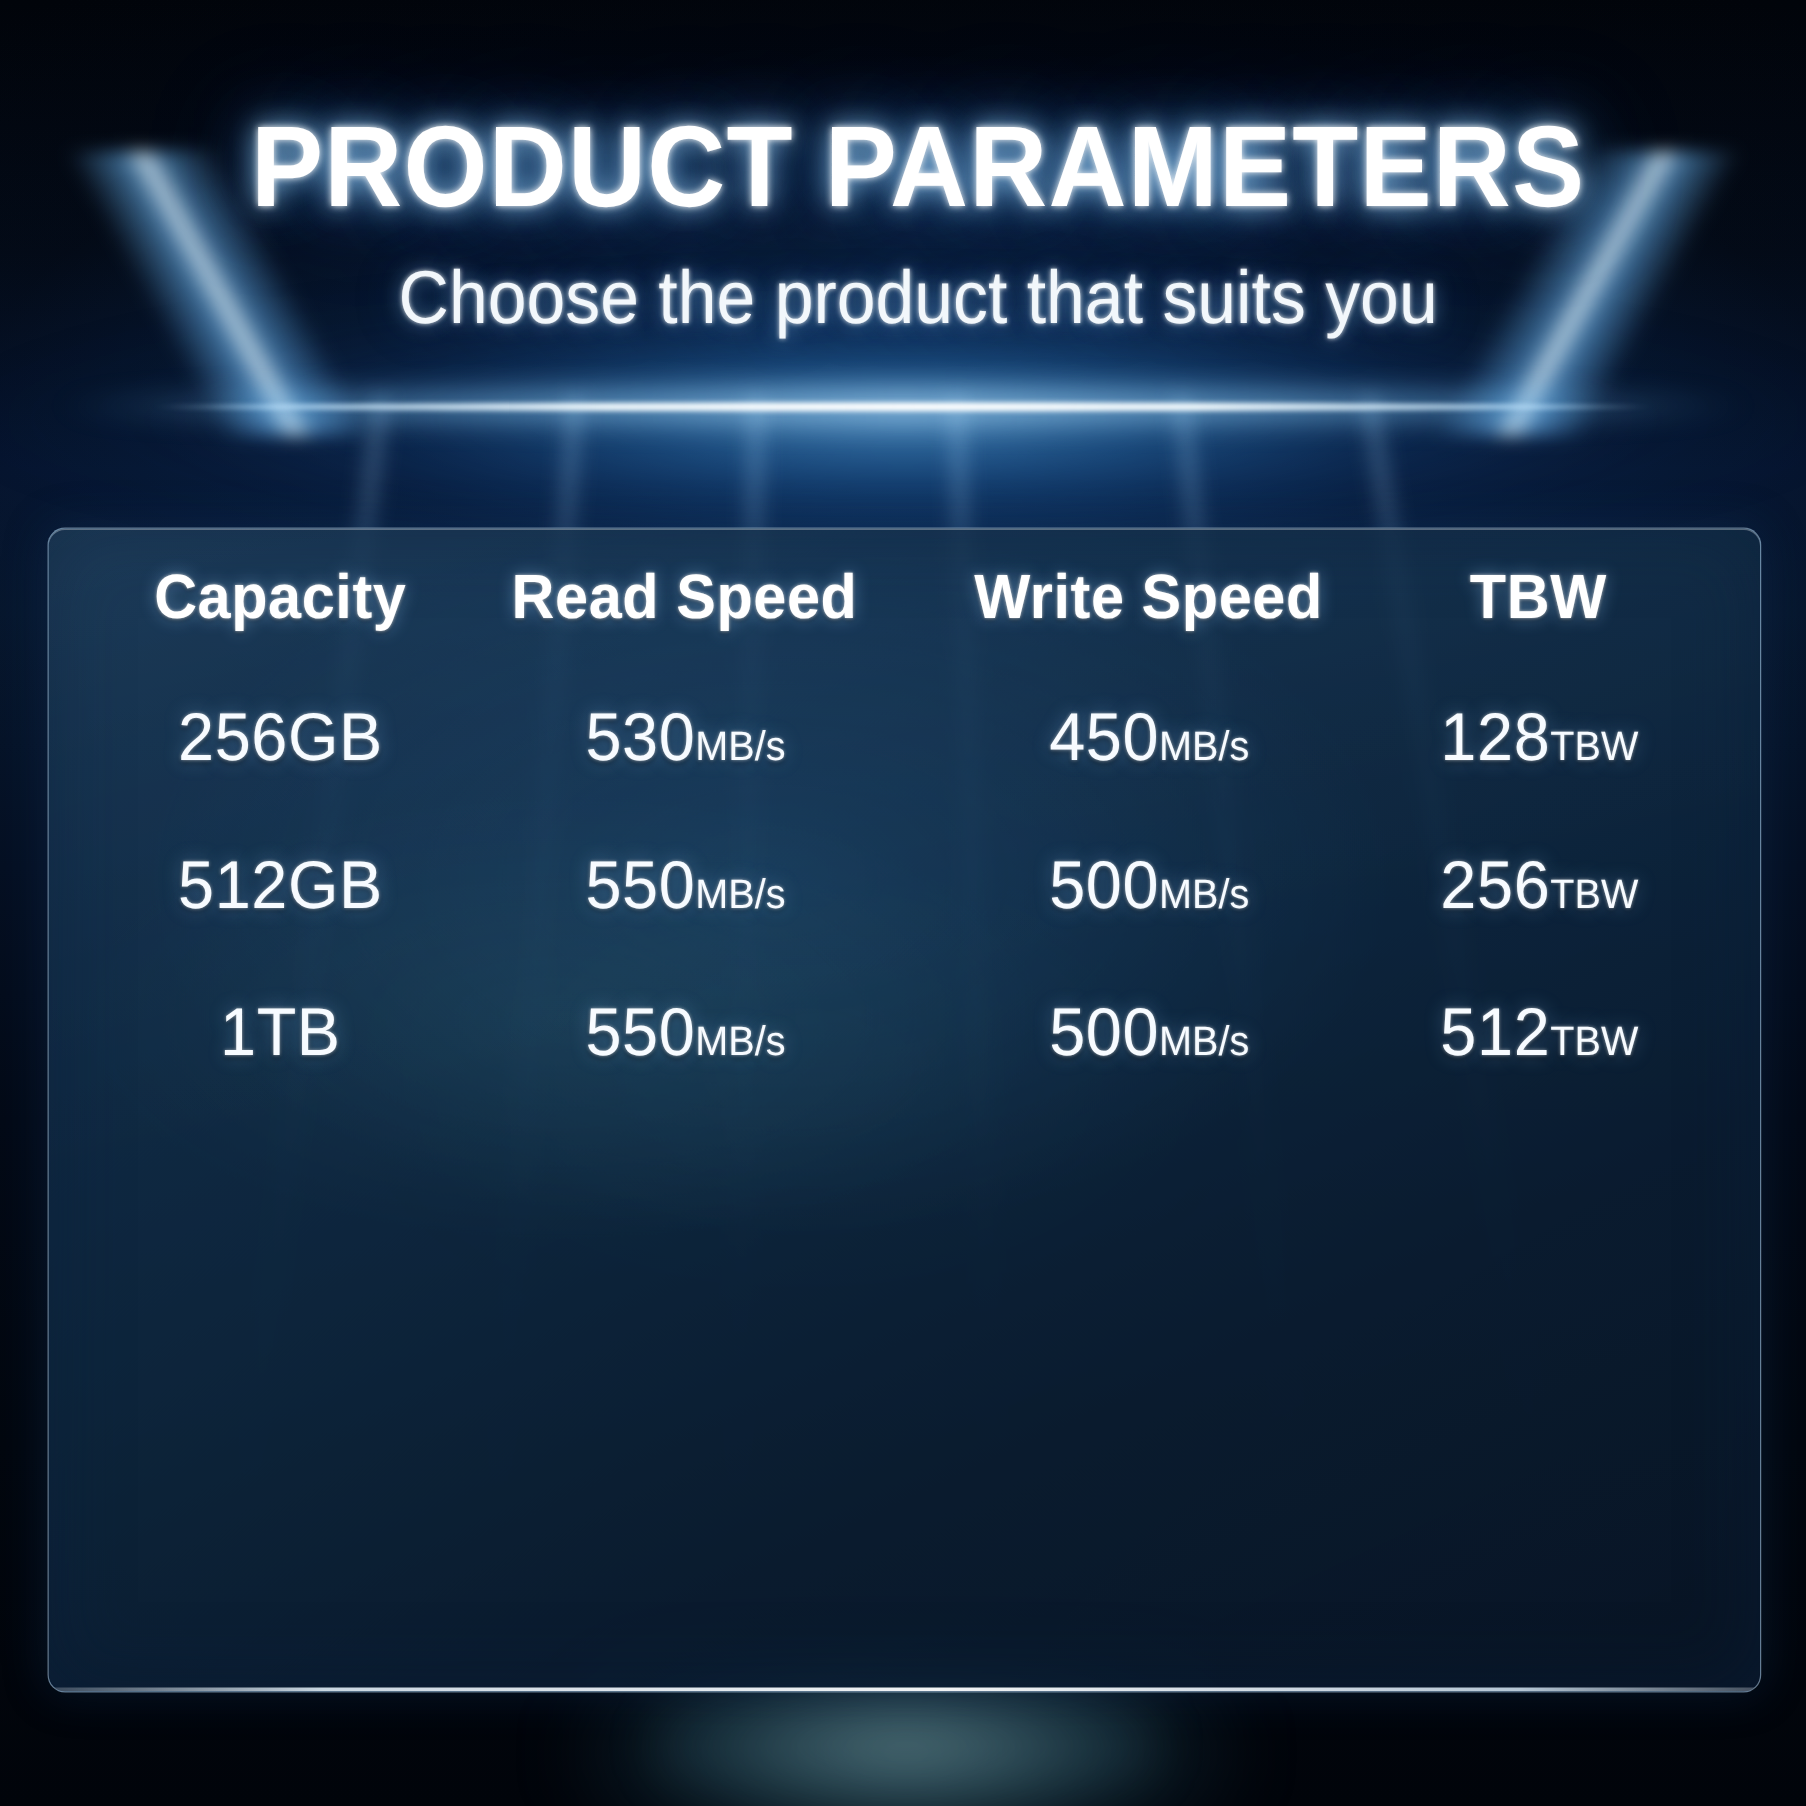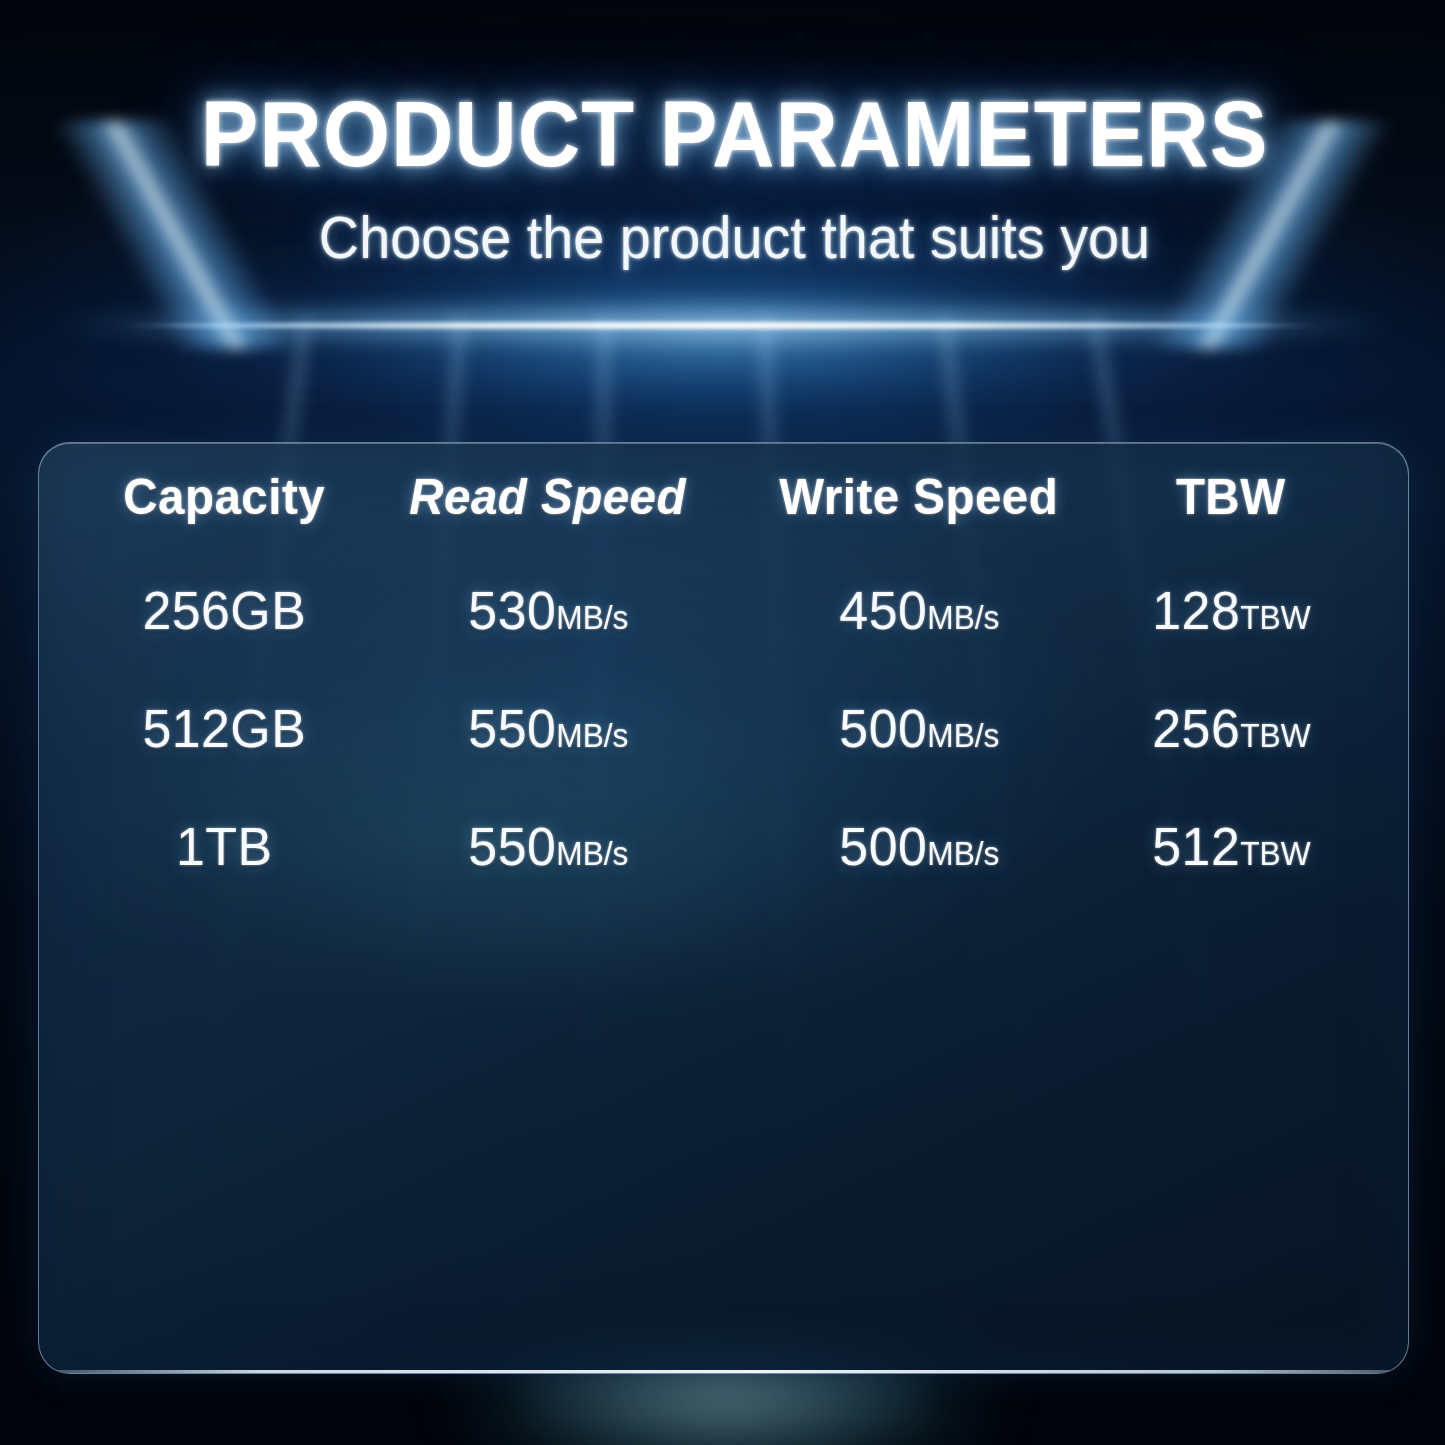--- a/index.html
+++ b/index.html
@@ -197,38 +197,37 @@
       0 0 40px rgba(50,120,200,0.35);
   }
 
   
   .panel {
     position: absolute;
     left: 38px;
     top: 422px;
     width: 1369px;
     height: 930px;
-    border-radius: 32px;
+    border-radius: 14px;
     background:
       radial-gradient(ellipse 560px 260px at 30% 42%, rgba(60,120,130,0.16) 0%, rgba(0,0,0,0) 70%),
       radial-gradient(ellipse 700px 400px at 42% 30%, rgba(40,95,140,0.30) 0%, rgba(0,0,0,0) 72%),
       linear-gradient(155deg,
         rgba(24,60,92,0.80) 0%,
         rgba(20,52,82,0.80) 22%,
         rgba(16,44,70,0.80) 46%,
         rgba(12,32,54,0.82) 70%,
         rgba(9,23,40,0.86) 100%);
     box-shadow:
       inset 0 1px 0 rgba(255,255,255,0.30),
       inset 0 0 60px rgba(10,30,55,0.55),
       0 0 36px rgba(20,60,110,0.30);
     border: 1px solid rgba(190,220,245,0.50);
     overflow: hidden;
     z-index: 5;
-    margin-top: 20px;
   }
   .panel-sheen {
     position: absolute;
     left: -10%; top: -30%;
     width: 120%; height: 90%;
     background: linear-gradient(168deg,
       rgba(255,255,255,0.07) 0%,
       rgba(255,255,255,0.02) 40%,
       rgba(255,255,255,0) 72%);
     pointer-events: none;
@@ -313,21 +312,21 @@
       0 0 16px rgba(140,200,255,0.40),
       0 2px 5px rgba(0,0,0,0.55);
   }
   .unit {
     font-size: 33px;
     letter-spacing: 0px;
   }
 
   
   .hdr-cap   { padding-left: 6px; }
-  .hdr-read  { padding-right: 6px; font-style: italic; }
+  .hdr-read  { padding-right: 6px; }
   .hdr-write { padding-right: 10px; }
   .hdr-tbw   { padding-right: 46px; }
 
   .cell-tbw  { padding-right: 8px; }
 </style>
 </head>
 <body>
 
 <div id="stage">
 

